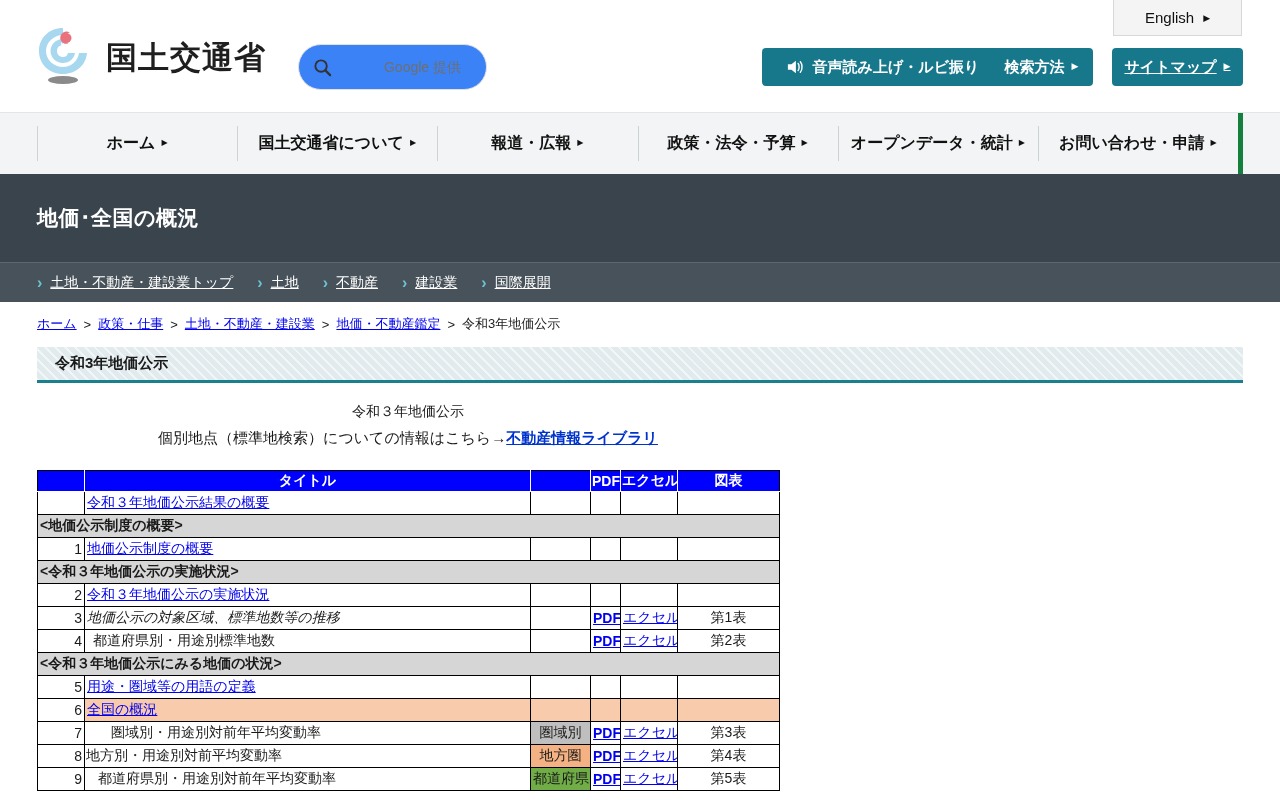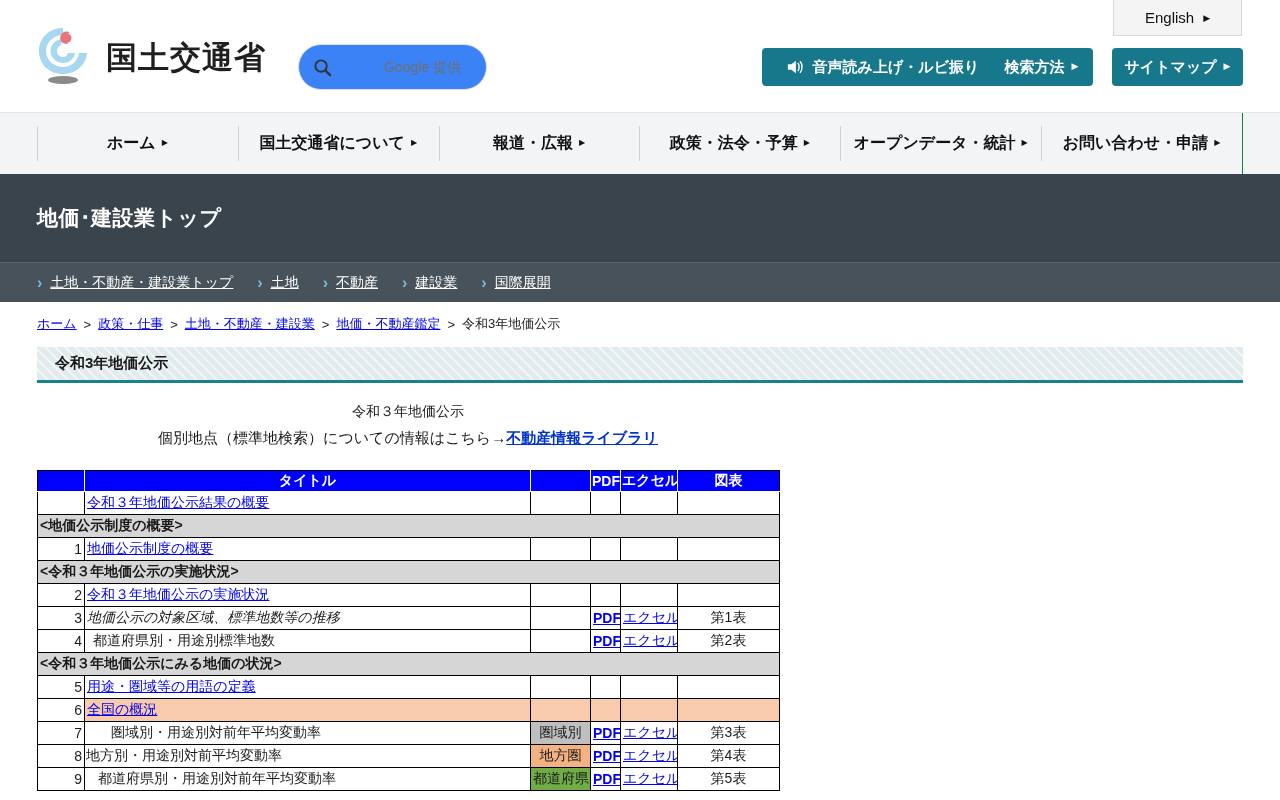--- a/index.html
+++ b/index.html
@@ -18,35 +18,35 @@
   .search-pill input::placeholder { color:#6f6f6f; }
   .btn-teal { position:absolute; top:48px; height:38px; background:#17788C; color:#fff;
               border-radius:4px; display:flex; align-items:center; justify-content:center;
               font-size:15px; font-weight:700; cursor:pointer; }
   .tri::after { content:"▶"; font-size:9px; margin-left:7px; position:relative; top:-1px; }
   #btn-fontsize { left:512px; width:230px; gap:9px; }
   .chip { background:#fff; color:#111; border:1px solid #222; border-radius:3px;
           padding:3px 9px; font-size:14px; font-weight:700; cursor:pointer; }
   #btn-tts { left:762px; width:241px; gap:9px; }
   #btn-search-method { left:990px; width:103px; }
-  #btn-sitemap { left:1112px; width:131px; }
+  #btn-sitemap { left:1112px; width:131px;text-decoration:underline; }
   .btn-english { position:absolute; left:1113px; top:0; width:129px; height:36px;
                  background:#F4F4F4; border:1px solid #D8D8D8; border-top:none;
                  display:flex; align-items:center; justify-content:center;
                  font-size:15px; color:#111; cursor:pointer; }
   .btn-english::after { content:"▶"; font-size:9px; margin-left:9px; }
 
   
   .nav { height:62px; background:#F2F4F5; border-top:1px solid #E3E6E6;
          display:flex; padding:0 37px; }
   .nav-item { flex:1; display:flex; align-items:center; justify-content:center;
               font-size:16px; font-weight:600; color:#111; position:relative; cursor:pointer; }
   .nav-item::before { content:""; position:absolute; left:0; top:13px; bottom:13px;
                       width:1px; background:#CDD2D2; }
-  .nav-item:last-child { border-right:1px solid #15803d; }
+  .nav-item:last-child { border-right:5px solid #15803d; }
   .nav-item::after { content:"▶"; font-size:8px; margin-left:6px; position:relative; top:-1px; }
 
   
   .hero-title-band { height:88px; background:#3A444C; display:flex; align-items:center; padding:0 37px; }
   .hero-title { color:#fff; font-size:21px; font-weight:700; letter-spacing:0.5px; }
   .hero-sub-band { height:40px; background:#48525A; border-top:1px solid #5C666E;
                    display:flex; align-items:center; padding:0 37px; gap:24px; }
   .hero-link-wrap { display:flex; align-items:center; }
   .hero-link-wrap::before { content:"›"; color:#6CC3D5; font-weight:700; font-size:16px;
                             margin-right:8px; }
@@ -149,21 +149,21 @@
 <div class="nav">
     <div class="nav-item">ホーム</div>
     <div class="nav-item">国土交通省について</div>
     <div class="nav-item">報道・広報</div>
     <div class="nav-item">政策・法令・予算</div>
     <div class="nav-item">オープンデータ・統計</div>
     <div class="nav-item">お問い合わせ・申請</div>
   </div>
 
 <div class="hero-title-band">
-  <div class="hero-title">地価･建設業トップ</div>
+  <div class="hero-title">地価･全国の概況</div>
 </div>
 <div class="hero-sub-band">
     <span class="hero-link-wrap">
       <a class="hero-link" href="#">土地・不動産・建設業トップ</a>
     </span>
     <span class="hero-link-wrap">
       <a class="hero-link" href="#">土地</a>
     </span>
     <span class="hero-link-wrap">
       <a class="hero-link" href="#">不動産</a>

